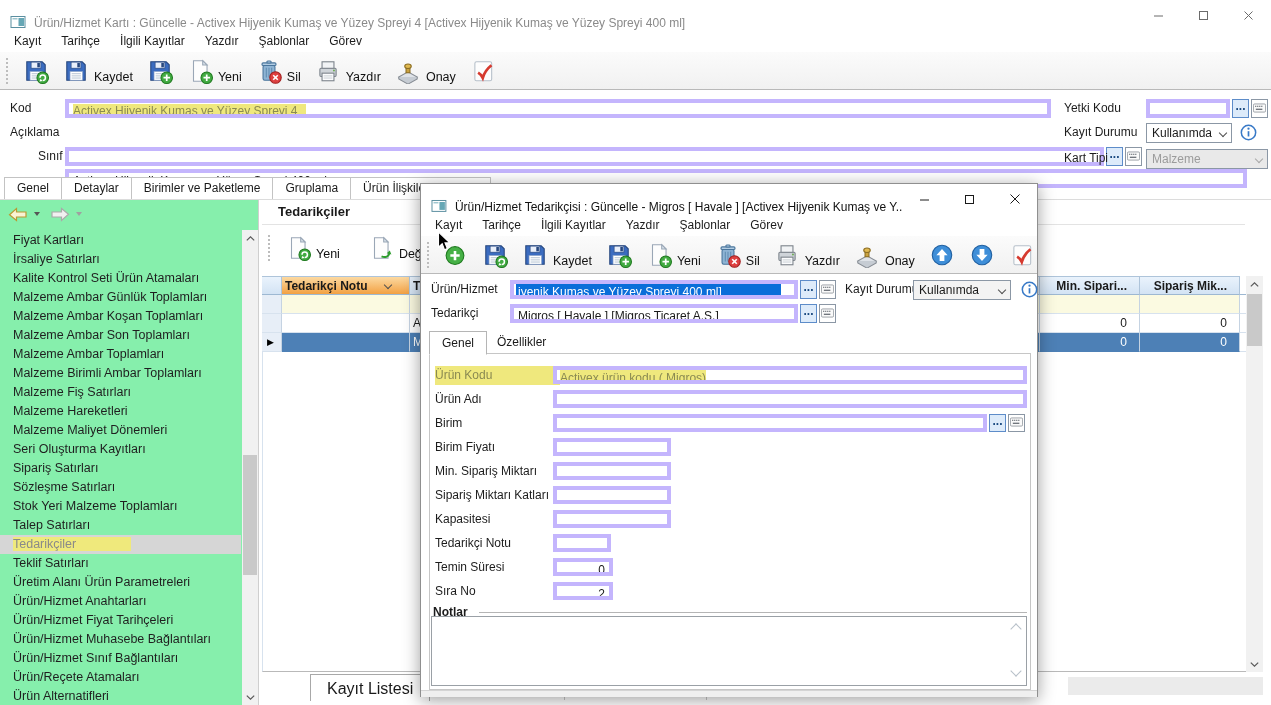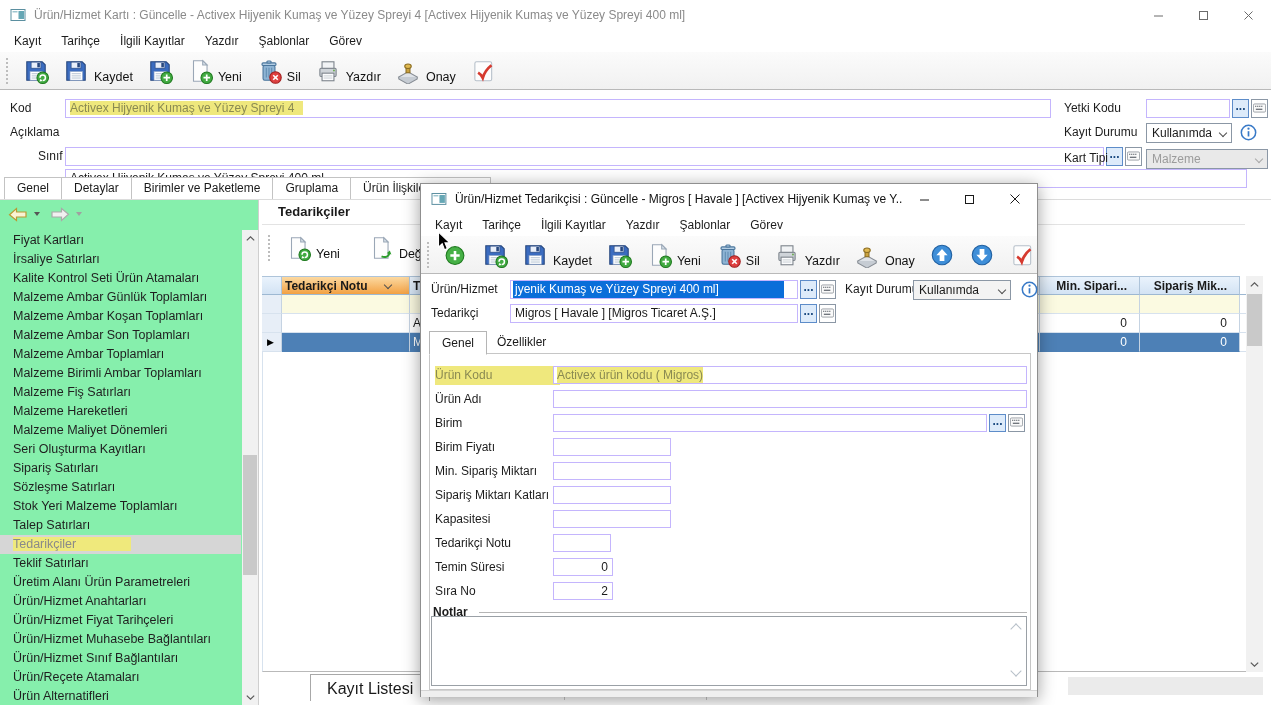--- a/index.html
+++ b/index.html
@@ -8,40 +8,40 @@
     position: relative;
     font-family: "Liberation Sans", sans-serif;
     font-size: 12px;
     color: #1a1a1a;
     background: #fff;
     overflow: hidden;
   }
   .abs { position:absolute; }
 
   
-  .titlebar { left:0; top:0; width:1271px; height:30px; background:#fff; display:flex; align-items:center; }
+  .titlebar { left:0; top:0; width:1271px; height:30px; background:#fff; display:flex; align-items:flex-end; }
   .titlebar .app-ico { width:16px; height:16px; margin-left:10px; }
   .titlebar .t-text { margin-left:8px; color:#8a8a8a; font-size:12px; white-space:nowrap; overflow:hidden; }
   .winbtns { margin-left:auto; display:flex; }
   .winbtn { width:45px; height:30px; display:flex; align-items:center; justify-content:center; }
 
   
   .menubar { display:flex; align-items:center; }
   .menubar .mi { padding:3px 10px; color:#1c1c1c; font-size:12px; white-space:nowrap; }
 
   
   .toolbar { background:linear-gradient(#fbfbfb,#f1f1f1); border-bottom:1px solid #b9b9b9; display:flex; align-items:center; }
   .grip { width:4px; height:26px; border-left:2px dotted #bdbdbd; margin:0 6px 0 6px; }
   .tb-btn { display:inline-flex; align-items:flex-end; gap:5px; padding:2px 7px; font-size:12.5px; color:#111; white-space:nowrap; }
   .icon26 { width:26px; height:26px; display:inline-block; }
   .icon26 svg { width:26px; height:26px; display:block; }
 
   
   .flabel { position:absolute; font-size:12px; line-height:19px; color:#1c1c1c; white-space:nowrap; }
-  .tf { position:absolute; height:19px; border:1px solid #c4b5fd; background:#fff; font-size:12px; line-height:17px; padding:0 4px; overflow:hidden; white-space:nowrap; }
+  .tf { position:absolute; height:19px; border:4px solid #c4b5fd; background:#fff; font-size:12px; line-height:17px; padding:0 4px; overflow:hidden; white-space:nowrap; }
   .hl { background:#efe87d; color:#8a8a52; }
   .btn-dots { position:absolute; width:17px; height:19px; background:#ddebfa; border:1px solid #5d8cc9; color:#17477e; font-weight:bold; font-size:12px; line-height:12px; text-align:center; }
   .btn-kb { position:absolute; width:17px; height:19px; background:#fff; border:1px solid #8b97a5; display:flex; align-items:center; justify-content:center; }
   .btn-kb svg { width:13px; height:10px; }
   .select { position:absolute; height:20px; border:1px solid #8b97a5; background:#fff; font-size:12px; line-height:18px; padding:0 18px 0 5px; overflow:hidden; white-space:nowrap; }
   .select.disabled { background:#e9e9e9; color:#9b9b9b; }
   .chev { position:absolute; right:5px; top:6px; width:6px; height:6px; border-right:1.4px solid #4f4f4f; border-bottom:1.4px solid #4f4f4f; transform:rotate(45deg); }
   .select.disabled .chev { border-color:#a8a8a8; }
   .info-ico { position:absolute; width:17px; height:17px; }
   .info-ico svg { width:17px; height:17px; }

